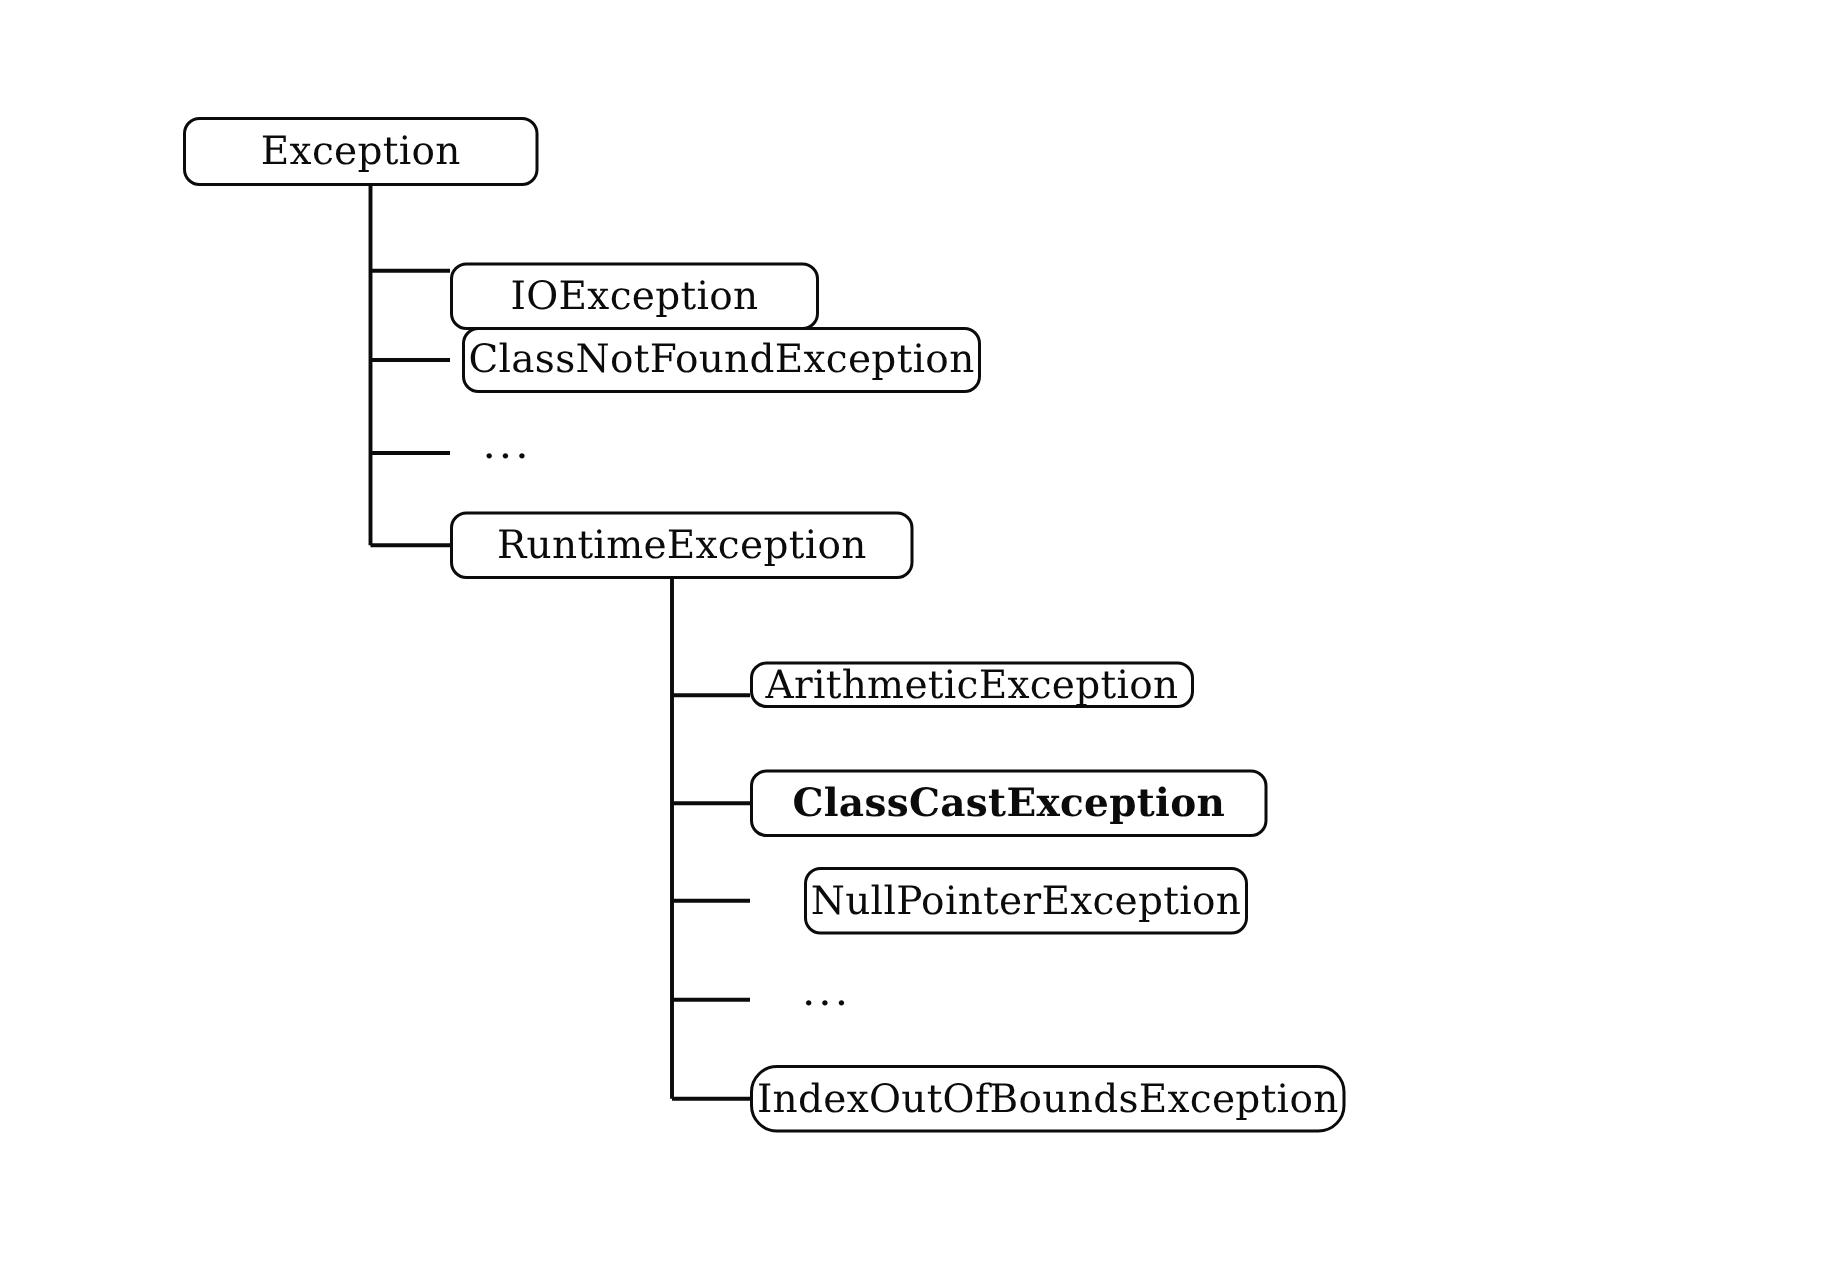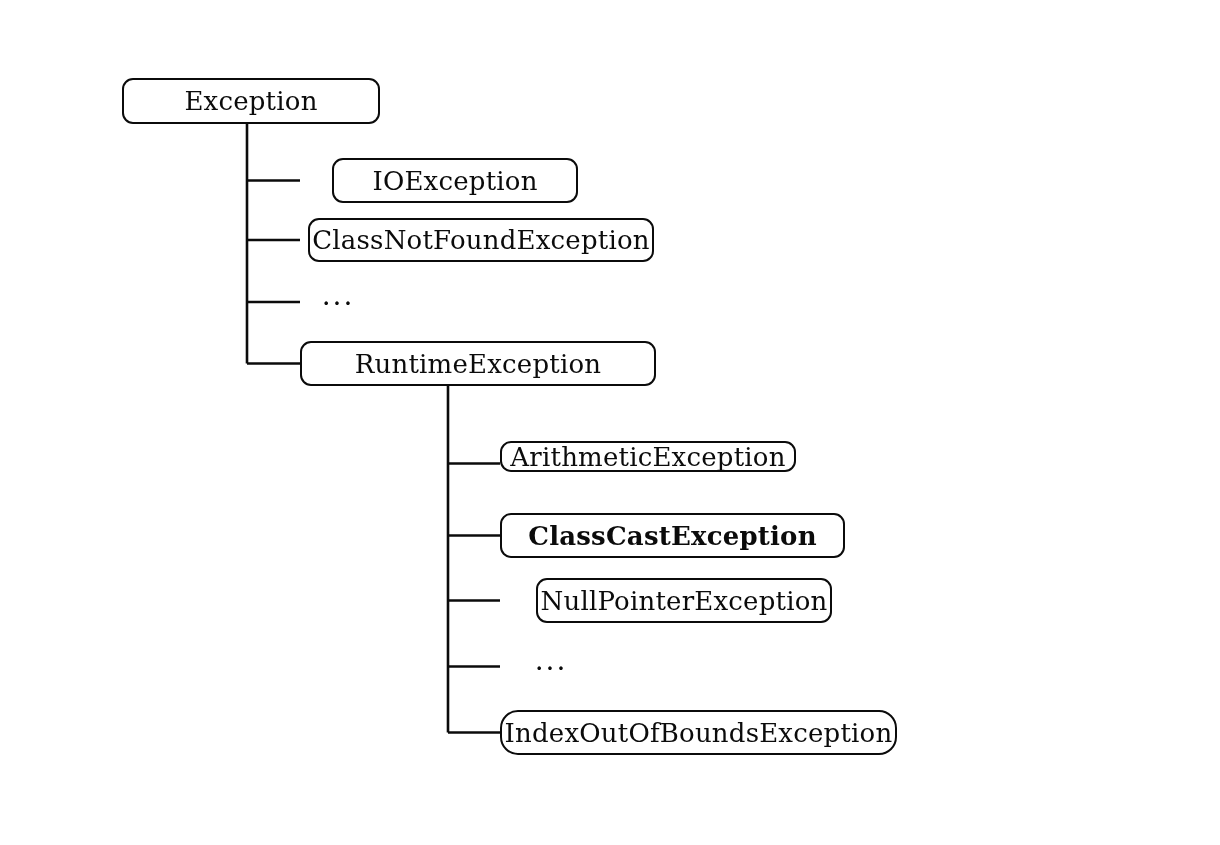--- a/index.html
+++ b/index.html
@@ -41,24 +41,24 @@
     position: absolute;
     display: flex;
     align-items: flex-end;
     justify-content: center;
     font-size: 28px;
     line-height: 1;
     letter-spacing: 2px;
   }
 
   
-  #node-exception        { left: 122px; top:  78px; width: 258px; height: 46px; }
-  #node-ioexception      { left: 300px; top: 158px; width: 246px; height: 45px; margin-left: 32px; }
+  #node-exception        { left: 122px; top:  78px; width: 237px; height: 46px; }
+  #node-ioexception      { left: 300px; top: 175px; width: 246px; height: 45px; }
   #node-classnotfound    { left: 308px; top: 218px; width: 346px; height: 44px; }
-  #node-runtimeexception { left: 300px; top: 341px; width: 356px; height: 45px; text-align: center; }
+  #node-runtimeexception { left: 300px; top: 341px; width: 309px; height: 45px; text-align: center; }
   #node-arithmetic       { left: 500px; top: 441px; width: 296px; height: 31px; }
   #node-classcast        { left: 500px; top: 513px; width: 345px; height: 45px; font-weight: bold; }
   #node-nullpointer      { left: 500px; top: 578px; width: 296px; height: 45px; margin-left: 36px; }
   #node-indexoutofbounds { left: 500px; top: 710px; width: 397px; height: 45px; border-radius: 18px; }
   #ellipsis-level1       { left: 316px; top: 278px; width:  44px; height: 32px; }
   #ellipsis-level2       { left: 529px; top: 643px; width:  44px; height: 32px; }
 </style>
 </head>
 <body>
 

